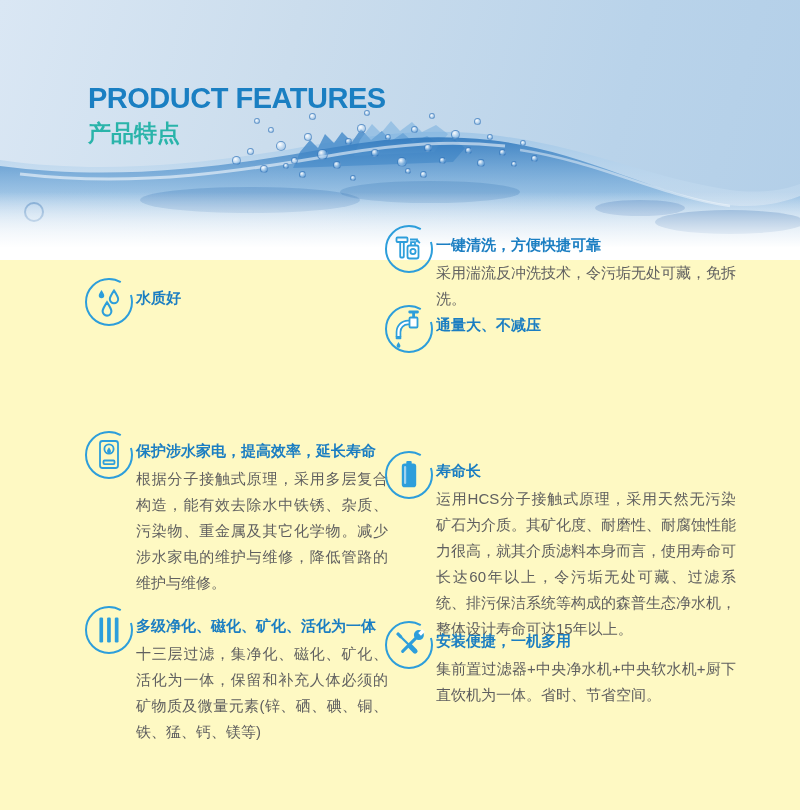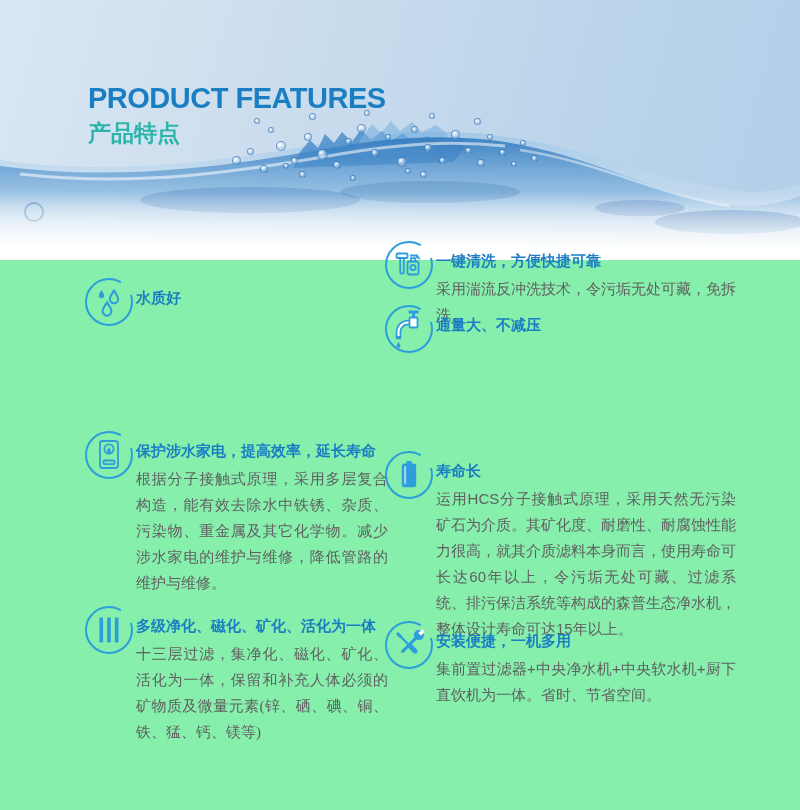--- a/index.html
+++ b/index.html
@@ -1,17 +1,17 @@
 <!DOCTYPE html>
 <html><head>
 <meta charset="utf-8">
 <style>
   html,body{margin:0;padding:0;}
   body{font-family:"Liberation Sans","DejaVu Sans",sans-serif;background:#fff;}
-  #page{position:relative;width:800px;height:810px;overflow:hidden;background:#86efac;}
+  #page{position:relative;width:800px;height:810px;overflow:hidden;background:#fef9c3;}
 
   
   .hero{position:absolute;left:0;top:0;width:800px;height:258px;
         background:linear-gradient(105deg,#dae7f4 0%,#cbdded 35%,#b9d3ea 75%,#b3cfe8 100%);}
   .hero-wave{position:absolute;left:0;top:100px;width:800px;height:160px;}
   .hero-fade{position:absolute;left:0;top:192px;width:800px;height:68px;
              background:linear-gradient(rgba(255,255,255,0),#ffffff 82%);}
   .bubbles{position:absolute;left:0;top:0;width:800px;height:258px;pointer-events:none;}
   .bubble{position:absolute;border-radius:50%;
           border:1px solid rgba(30,100,175,.55);
@@ -19,21 +19,21 @@
 
   .hero-title{position:absolute;left:88px;top:84px;}
   .title-en{font-size:29px;font-weight:800;letter-spacing:-.5px;color:#1a7fc2;line-height:1;}
   .title-zh{font-size:23px;font-weight:700;color:#2ab4aa;margin-top:9px;line-height:1;}
 
   
   .feature{position:absolute;}
   .f-icon{position:absolute;left:0;top:0;width:50px;height:50px;}
   .ring{fill:none;stroke:#2d9edb;stroke-width:2;stroke-dasharray:128 16.5;stroke-dashoffset:8;}
   .f-text{margin-left:52px;padding-top:11px;}
-  .fl .f-text{width:252px;font-family:Liberation Serif, serif;}
+  .fl .f-text{width:252px;}
   .fr .f-text{width:300px;}
   .f-title{font-size:15px;font-weight:700;color:#1b7ec2;line-height:20px;}
   .f-body{font-size:15px;color:#606060;line-height:26px;margin-top:5px;text-align:justify;}
 
   .ico-stroke{fill:none;stroke:#2d9edb;stroke-width:1.8;}
   .ico-fill{fill:#2d9edb;}
 </style>
 </head>
 <body>
 
@@ -145,21 +145,21 @@
       <circle class="ico-stroke" cx="25" cy="19" r="4.6"></circle>
       <path class="ico-fill" transform="translate(25,19.8) scale(0.52)" d="M0,-5 C2.2,-1.6 3.8,0.8 3.8,2.8 A3.8,3.8 0 1 1 -3.8,2.8 C-3.8,0.8 -2.2,-1.6 0,-5 Z"></path>
       <rect class="ico-stroke" x="19.5" y="30.5" width="11" height="3.6" rx="1"></rect>
     </svg>
     <div class="f-text">
       <div class="f-title">保护涉水家电，提高效率，延长寿命</div>
       <div class="f-body">根据分子接触式原理，采用多层复合构造，能有效去除水中铁锈、杂质、污染物、重金属及其它化学物。减少涉水家电的维护与维修，降低管路的维护与维修。</div>
     </div>
   </div>
 
-  <div class="feature fr" style="left:384px;top:240px;">
+  <div class="feature fr" style="left:384px;top:224px;">
     <svg class="f-icon" viewBox="0 0 50 50">
       <circle class="ring" cx="25" cy="25" r="23"></circle>
       <rect class="ico-stroke" x="12.5" y="13.5" width="11" height="4.5" rx="1"></rect>
       <rect class="ico-stroke" x="16.2" y="18" width="3.6" height="15.5" rx="1"></rect>
       <rect class="ico-stroke" x="23.5" y="21.5" width="11" height="13" rx="2"></rect>
       <circle class="ico-stroke" cx="29" cy="27.5" r="2.6"></circle>
       <path class="ico-stroke" d="M27 21.5 v-3.3 h4 v3.3"></path>
       <path class="ico-stroke" d="M26 15.5 h7 v2.7"></path>
       <path class="ico-stroke" d="M33.2 16 l2.6 3.2"></path>
     </svg>

